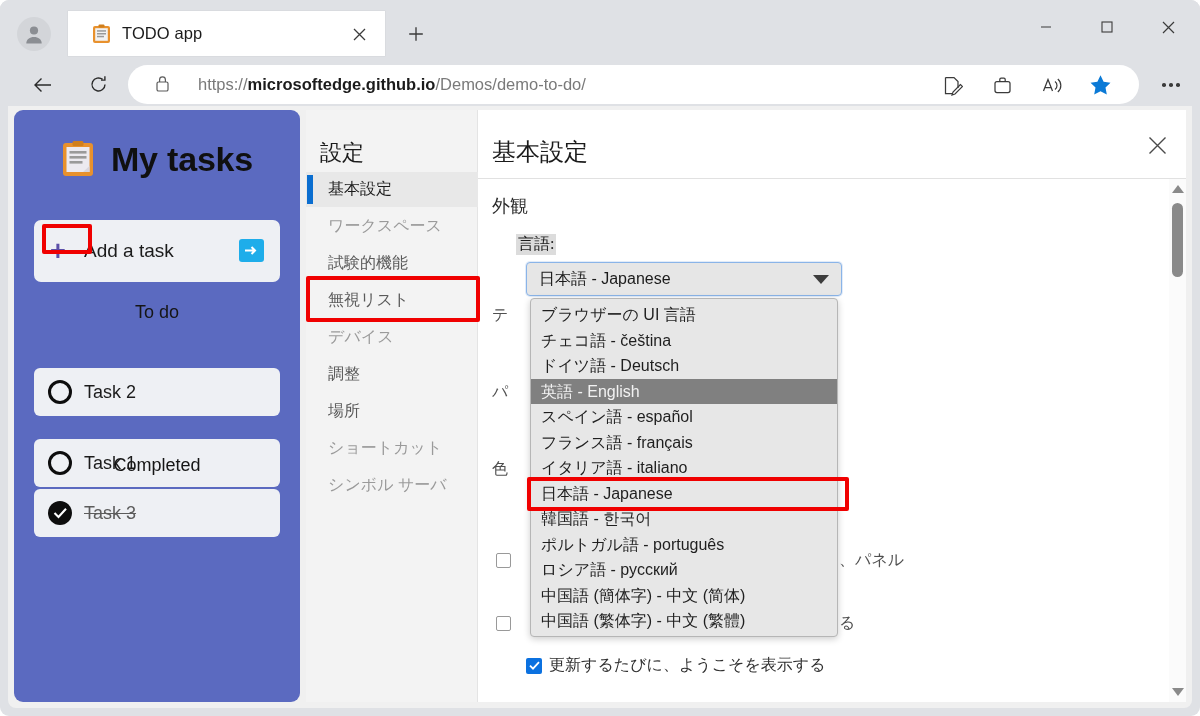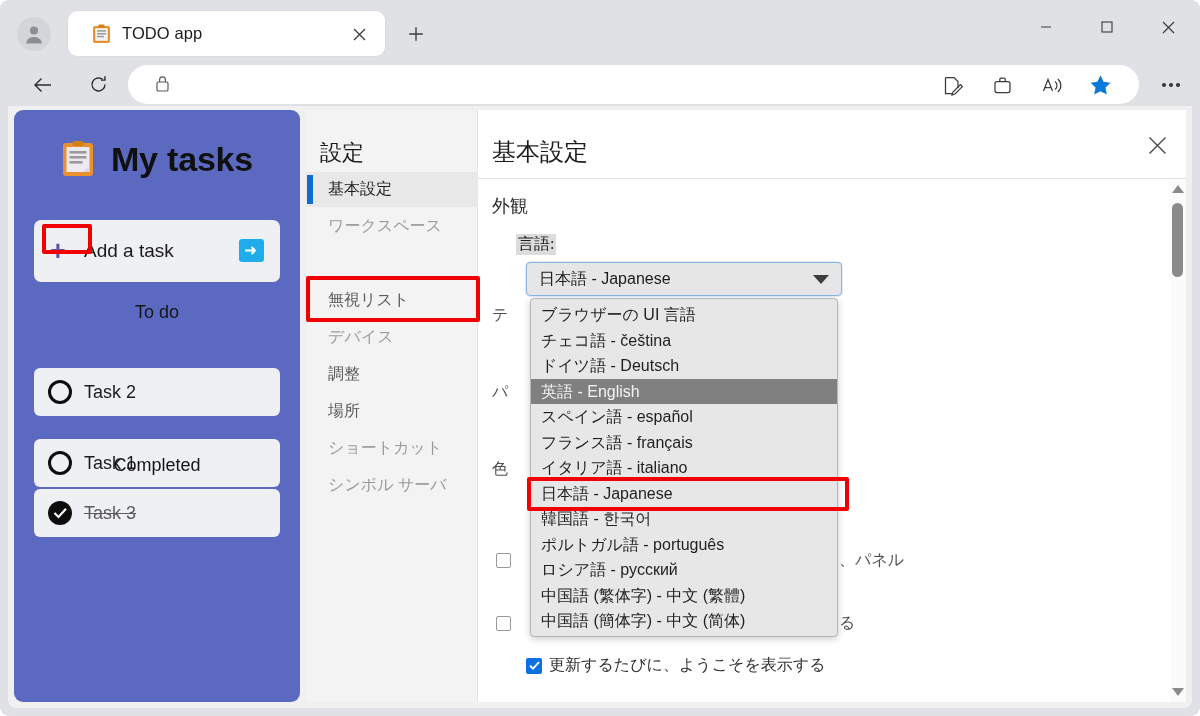--- a/index.html
+++ b/index.html
@@ -24,21 +24,21 @@
     background: #dfe1e5;
   }
   .profile-avatar {
     position: absolute; left: 17px; top: 17px; width: 34px; height: 34px;
     border-radius: 50%; background: #d3d5d9;
     display: flex; align-items: center; justify-content: center;
   }
   .profile-avatar svg { display:block; }
   .tab {
     position: absolute; left: 68px; top: 11px; width: 317px; height: 45px;
-    background: #ffffff; border-radius: 9px;
+    background: #ffffff; border-radius: 0;
     display: flex; align-items: center;
     box-shadow: 0 0 0 0.5px rgba(0,0,0,0.05);
   }
   .tab-favicon {
     position: absolute; left: 24px; top: 13px; width: 19px; height: 20px;
   }
   .tab-title {
     position: absolute; left: 54px; top: 0; height: 45px;
     display: flex; align-items: center;
     font-size: 16.5px; color: #1b1b1b; letter-spacing: 0.1px;
@@ -390,20 +390,25 @@
         <path d="M15.9 1.2 V5.1 H12" stroke="#2b2b2b" stroke-width="1.4" fill="none"></path>
       </svg>
     </div>
 
     <div class="omnibox">
       <div class="lock-icon">
         <svg width="17" height="18" viewBox="0 0 17 18">
           <rect x="3" y="7" width="11" height="9" rx="1.6" stroke="#5a5a5a" stroke-width="1.2" fill="none"></rect>
           <path d="M5.6 7 V4.8 a2.9 2.9 0 0 1 5.8 0 V7" stroke="#5a5a5a" stroke-width="1.2" fill="none"></path>
         </svg>
+      </div>
+      <div class="url-text">
+        <span class="url-scheme">https://</span>
+          <span class="url-host">microsoftedge.github.io</span>
+          <span class="url-path">/Demos/demo-to-do/</span>
       </div>
 
       <div class="omni-icon oi-collections">
         <svg width="21" height="21" viewBox="0 0 21 21">
           <path d="M3.5 2.5 H12 L16 6.5 V13" stroke="#3b3b3b" stroke-width="1.25" fill="none"></path>
           <path d="M3.5 2.5 V18.5 H10.5" stroke="#3b3b3b" stroke-width="1.25" fill="none"></path>
           <path d="M18.5 9.5 L11 17 L10 20 L13 19 L20.5 11.5 Z" stroke="#3b3b3b" stroke-width="1.2" fill="none"></path>
         </svg>
       </div>
       <div class="omni-icon oi-briefcase">
@@ -486,20 +491,21 @@
         <span class="task-text done">Task 3</span>
       </div>
     </div>
 
     <div class="settings-dialog">
 
       <div class="settings-nav">
         <div class="settings-nav-title">設定</div>
         <div class="nav-item active" style="top:62px">基本設定</div>
         <div class="nav-item" style="top:99px">ワークスペース</div>
+        <div class="nav-item dark" style="top:136px">試験的機能</div>
         <div class="nav-item dark" style="top:173px">無視リスト</div>
         <div class="nav-item" style="top:210px">デバイス</div>
         <div class="nav-item dark" style="top:247px">調整</div>
         <div class="nav-item dark" style="top:284px">場所</div>
         <div class="nav-item" style="top:321px">ショートカット</div>
         <div class="nav-item" style="top:358px">シンボル サーバ</div>
       </div>
 
       <div class="settings-body">
         <div class="settings-title">基本設定</div>
@@ -526,22 +532,22 @@
           <div class="lb-option">チェコ語 - čeština</div>
           <div class="lb-option">ドイツ語 - Deutsch</div>
           <div class="lb-option selected">英語 - English</div>
           <div class="lb-option">スペイン語 - español</div>
           <div class="lb-option">フランス語 - français</div>
           <div class="lb-option">イタリア語 - italiano</div>
           <div class="lb-option">日本語 - Japanese</div>
           <div class="lb-option">韓国語 - 한국어</div>
           <div class="lb-option">ポルトガル語 - português</div>
           <div class="lb-option">ロシア語 - русский</div>
+          <div class="lb-option">中国語 (簡体字) - 中文 (简体)</div>
           <div class="lb-option">中国語 (繁体字) - 中文 (繁體)</div>
-          <div class="lb-option">中国語 (簡体字) - 中文 (简体)</div>
         </div>
 
         <div class="bottom-check-row">
           <span class="cb-checked">
             <svg width="11" height="9" viewBox="0 0 11 9">
               <path d="M1 4.6 L4 7.6 L10 1.2" stroke="#ffffff" stroke-width="1.8" fill="none"></path>
             </svg>
           </span>
           <span class="bottom-check-label">更新するたびに、ようこそを表示する</span>
         </div>

